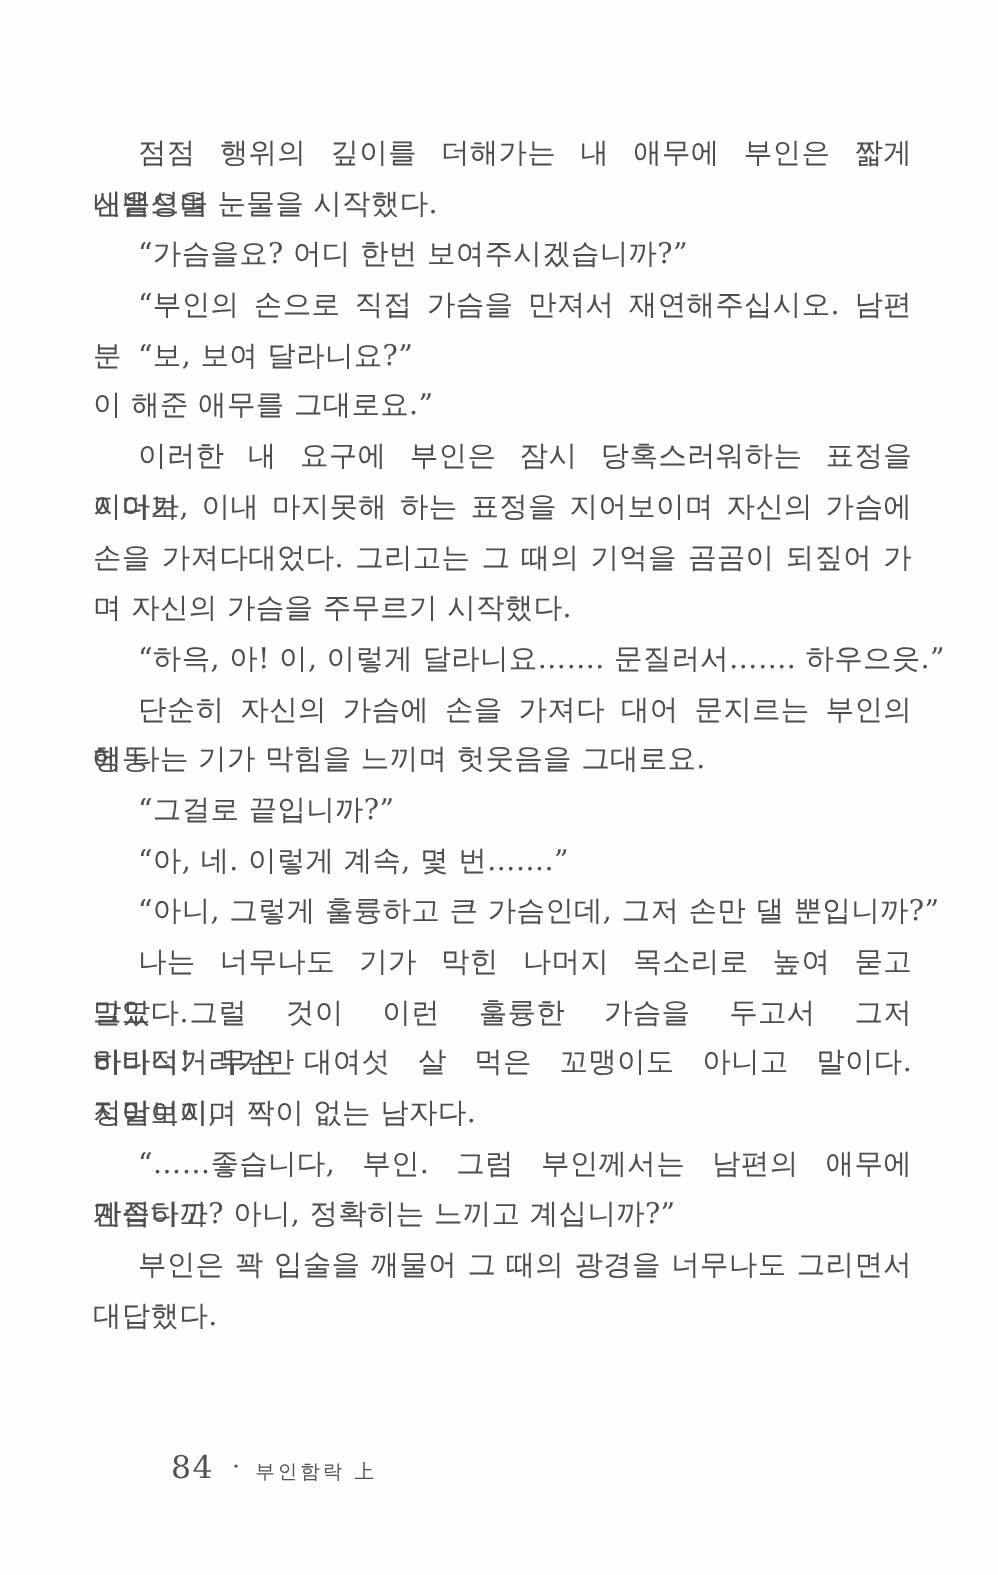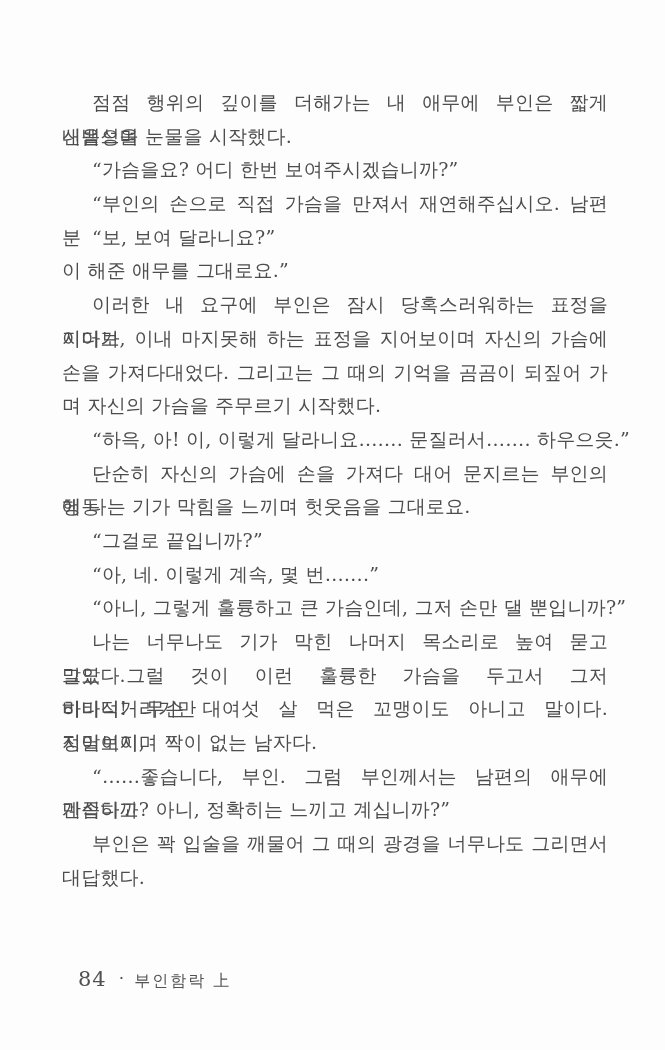--- a/index.html
+++ b/index.html
@@ -49,28 +49,29 @@
     left: 78px;
     top: 964px;
     height: 28px;
     line-height: 28px;
     color: #525252;
     white-space: nowrap;
   }
   .footer .page-num {
     font-size: 21px;
     letter-spacing: 1px;
+    margin-left: 36px;
   }
   .footer .dot {
     font-size: 17px;
     margin: 0 10px 0 12px;
     vertical-align: 2px;
   }
   .footer .book-title {
-    font-size: 16px;
+    font-size: 13px;
     letter-spacing: 2px;
   }
 </style>
 </head>
 <body>
 
 <div class="page">
 
   <div class="text-block">
 

